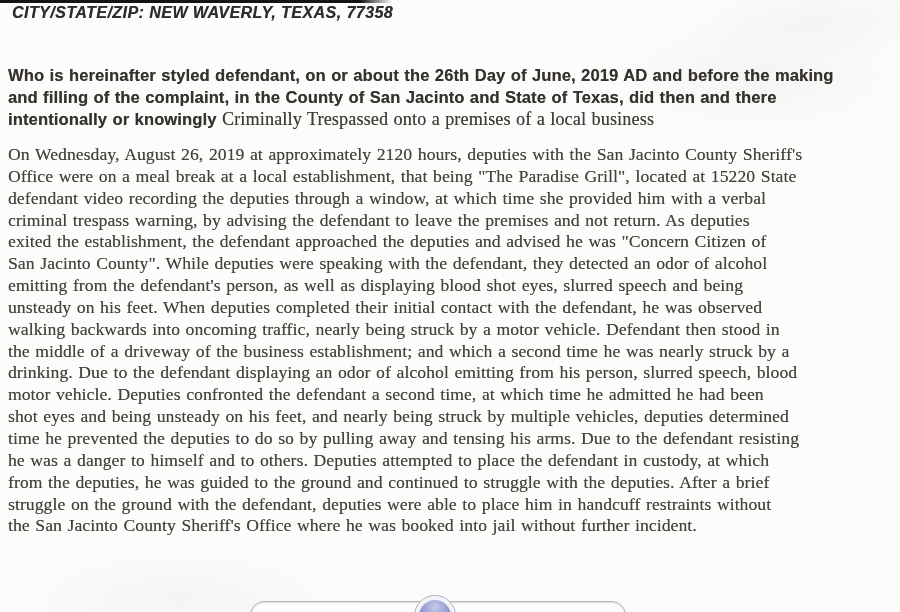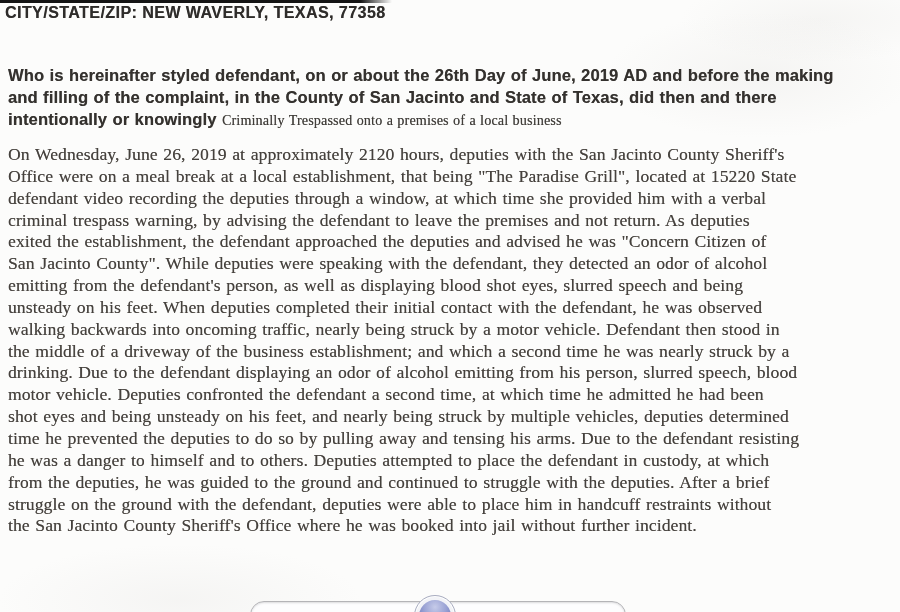--- a/index.html
+++ b/index.html
@@ -21,48 +21,49 @@
   
   .top-rule {
     position: absolute;
     left: 0; top: 0;
     width: 392px; height: 3px;
     background: linear-gradient(to right, #141414 92%, rgba(20,20,20,0));
   }
 
   .field-line {
     position: absolute;
-    left: 5px; top: 4px;
+    left: 12px; top: 4px;
     font-family: "Liberation Sans", sans-serif;
     font-weight: bold;
     font-size: 16px;
     letter-spacing: 0.45px;
     color: #2e2c2a;
     text-shadow: 0.2px 0.2px 0.5px rgba(60,56,52,.7);
     white-space: nowrap;
+    font-style: italic;
   }
 
   .charge {
     position: absolute;
     left: 8px; top: 64px;
     width: 880px;
     font-family: "Liberation Sans", sans-serif;
     font-weight: bold;
     font-size: 16.5px;
     line-height: 22px;
     letter-spacing: 0.15px;
     word-spacing: 0.6px;
     color: #34312e;
     text-shadow: 0.2px 0.2px 0.5px rgba(62,58,54,.65);
   }
   .charge .line { white-space: nowrap; }
   .charge .serif-part {
     font-family: "Liberation Serif", serif;
     font-weight: 400;
-    font-size: 14px;
+    font-size: 18px;
     letter-spacing: 0.2px;
     color: #3f3c38;
   }
 
   .narrative {
     position: absolute;
     left: 8px; top: 144px;
     width: 888px;
     font-family: "Liberation Serif", serif;
     font-size: 17.5px;
@@ -115,21 +116,21 @@
 
   <div class="charge">
     <div class="line">Who is hereinafter styled defendant, on or about the 26th Day of June, 2019 AD and before the making</div>
     <div class="line">and filling of the complaint, in the County of San Jacinto and State of Texas, did then and there</div>
     <div class="line">
       <span>intentionally or knowingly </span><span class="serif-part">Criminally Trespassed onto a premises of a local business</span>
     </div>
   </div>
 
   <div class="narrative">
-    <div class="nline">On Wednesday, June 26, 2019 at approximately 2120 hours, deputies with the San Jacinto County Sheriff's</div>
+    <div class="nline">On Wednesday, August 26, 2019 at approximately 2120 hours, deputies with the San Jacinto County Sheriff's</div>
       <div class="nline">Office were on a meal break at a local establishment, that being "The Paradise Grill", located at 15220 State</div>
       <div class="nline">defendant video recording the deputies through a window, at which time she provided him with a verbal</div>
       <div class="nline">criminal trespass warning, by advising the defendant to leave the premises and not return. As deputies</div>
       <div class="nline">exited the establishment, the defendant approached the deputies and advised he was "Concern Citizen of</div>
       <div class="nline">San Jacinto County". While deputies were speaking with the defendant, they detected an odor of alcohol</div>
       <div class="nline">emitting from the defendant's person, as well as displaying blood shot eyes, slurred speech and being</div>
       <div class="nline">unsteady on his feet. When deputies completed their initial contact with the defendant, he was observed</div>
       <div class="nline">walking backwards into oncoming traffic, nearly being struck by a motor vehicle. Defendant then stood in</div>
       <div class="nline">the middle of a driveway of the business establishment; and which a second time he was nearly struck by a</div>
       <div class="nline">drinking. Due to the defendant displaying an odor of alcohol emitting from his person, slurred speech, blood</div>

